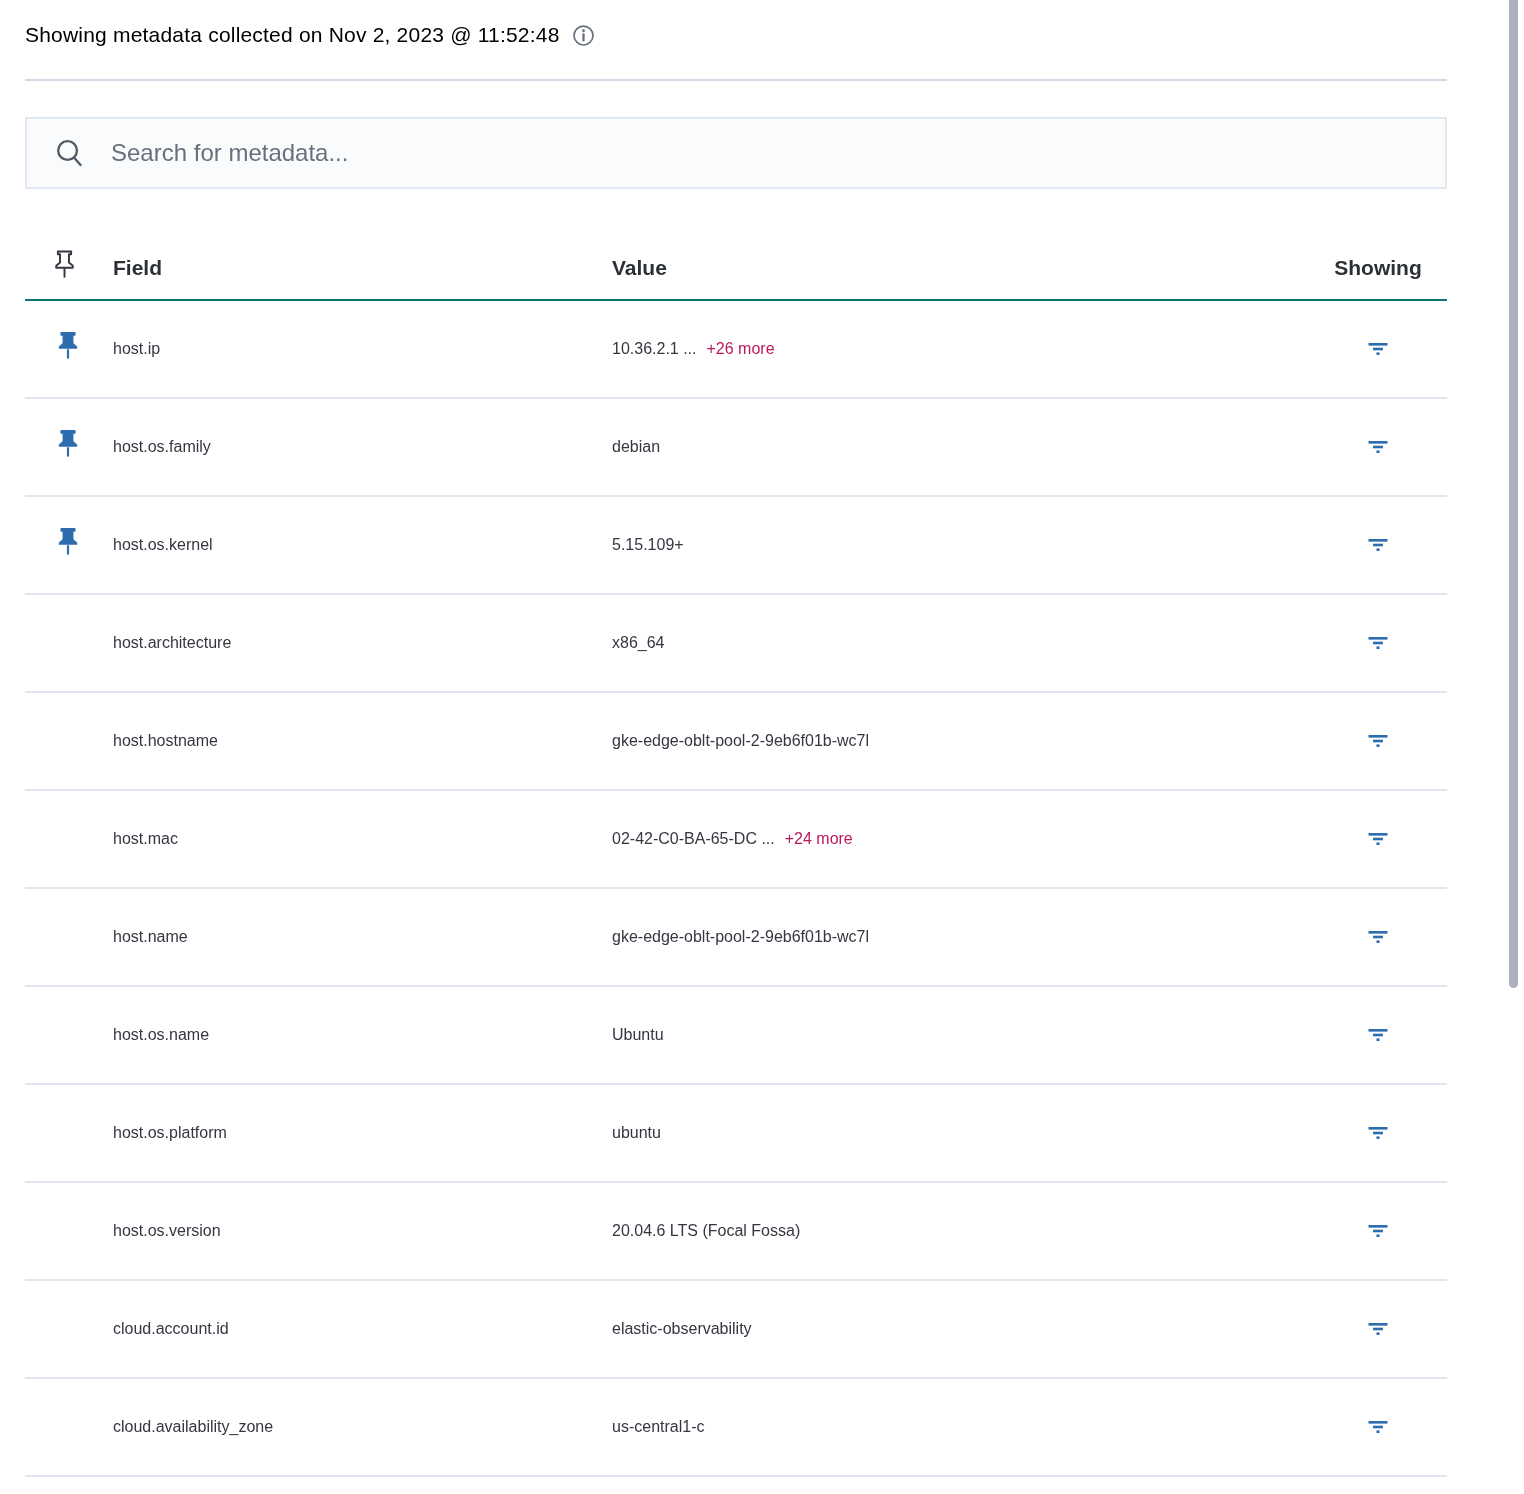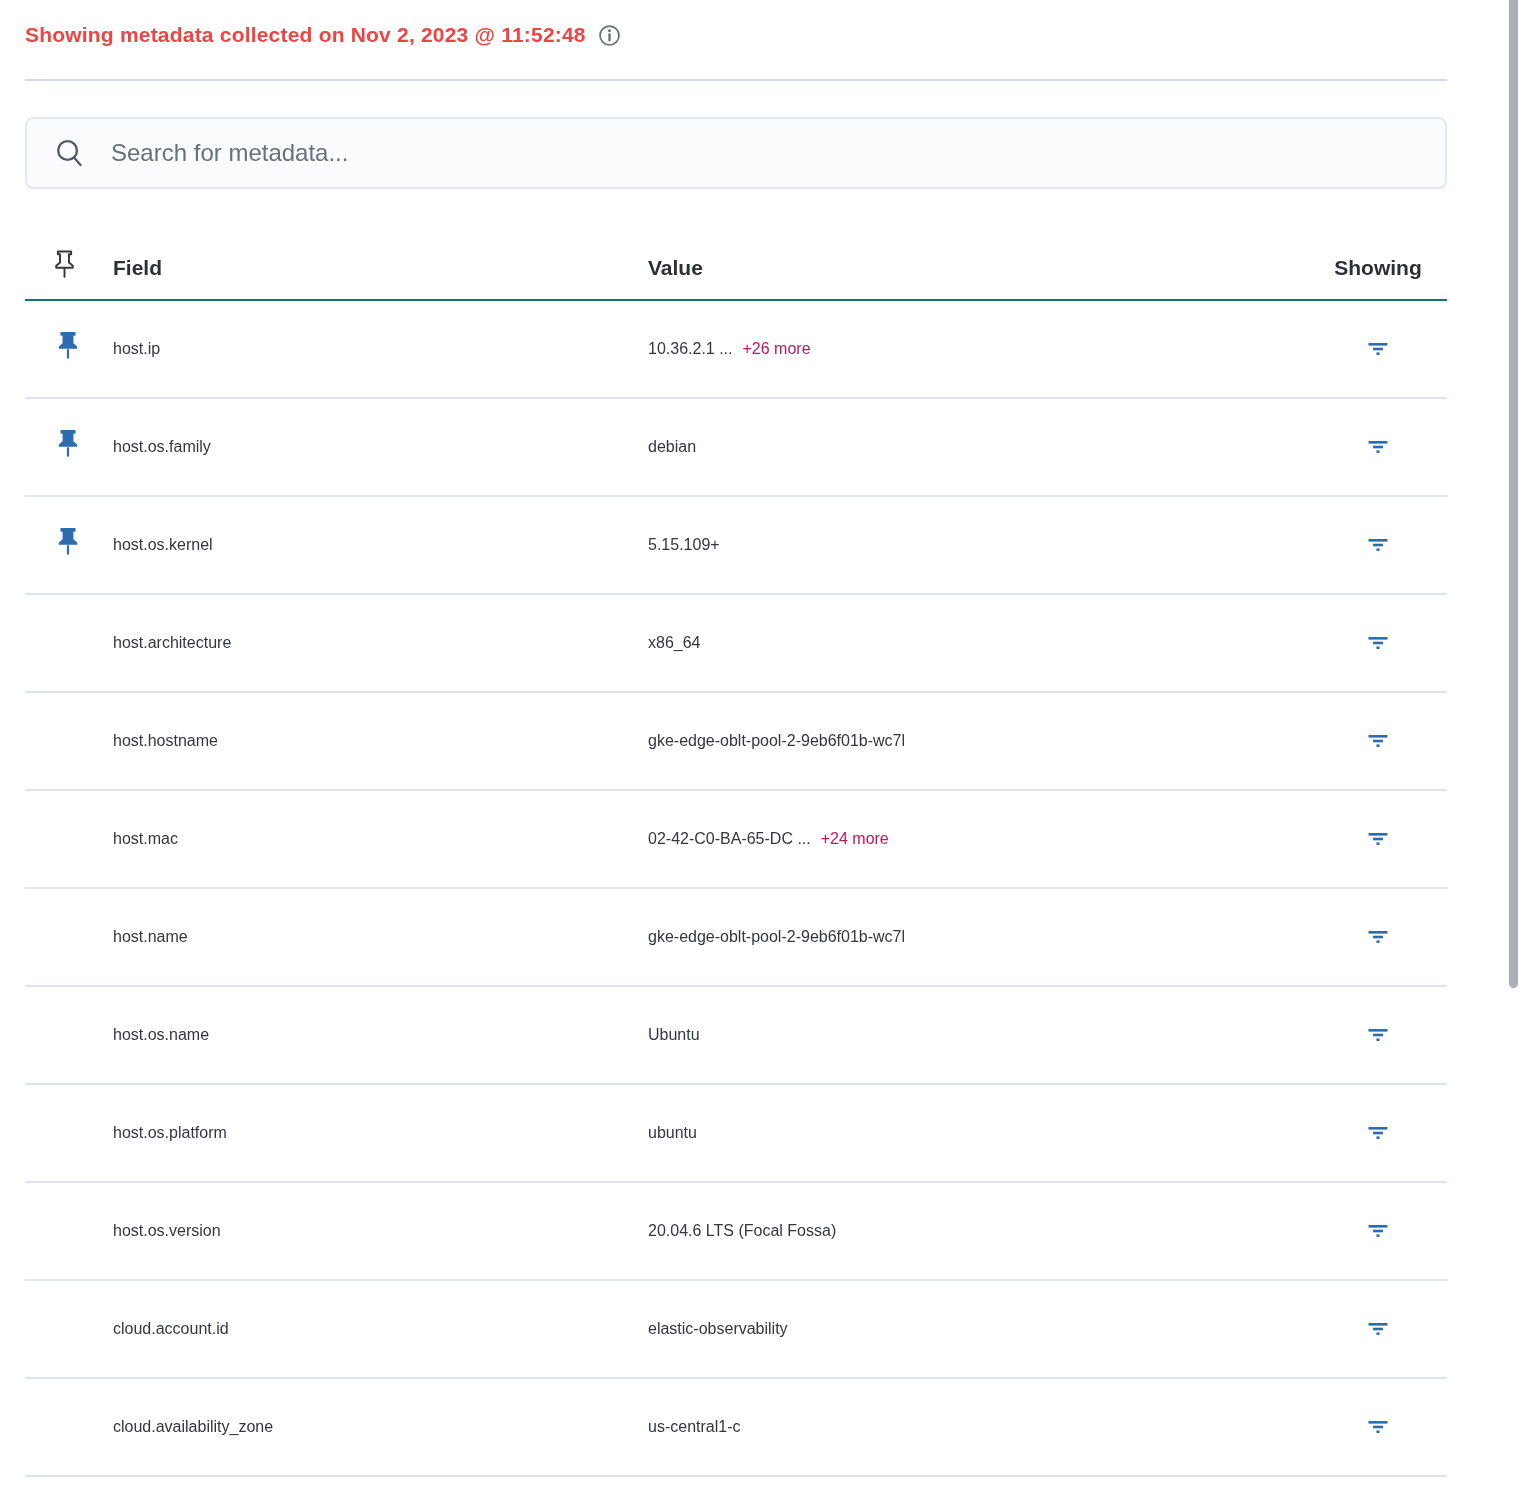--- a/index.html
+++ b/index.html
@@ -3,47 +3,47 @@
 <meta charset="utf-8">
 <style>
   * { margin:0; padding:0; box-sizing:border-box; }
   html,body { width:1524px; height:1494px; background:#fff; overflow:hidden; }
   body { font-family:"Liberation Sans", sans-serif; color:#343741; position:relative; }
 
   .content { position:absolute; left:25px; top:0; width:1422px; }
 
   
   .note-row { margin-top:22px; display:flex; align-items:center; gap:12px; }
-  .note-text { font-size:21px; color:#ef4444; letter-spacing:.2px;font-weight:bold; }
+  .note-text { font-size:21px; color:#000000; letter-spacing:.2px; }
   .note-row svg { flex:none; margin-top:2px; }
 
   .top-divider { margin-top:32px; border:none; border-top:2px solid #d3dae6; }
 
   
   .search-box {
     margin-top:36px; height:72px; width:100%;
-    background:#fafbfd; border:2px solid #e2e8f2; border-radius:8px;
+    background:#fafbfd; border:2px solid #e2e8f2; border-radius:0;
     display:flex; align-items:center; padding:0 24px 0 28px; gap:26px;
   }
   .search-box svg { flex:none; }
   .search-input {
     flex:1; border:none; outline:none; background:transparent;
     font-family:"Liberation Sans", sans-serif; font-size:24px; color:#343741;
   }
   .search-input::placeholder { color:#69707d; opacity:1; }
 
   
   .table-header {
     margin-top:48px; height:64px; display:flex; align-items:center;
     border-bottom:2px solid #0f766e;
     font-weight:700; font-size:21px; color:#2b2f36;
   }
   .col-pin   { width:88px; padding-left:28px; display:flex; align-items:center; }
   .col-field { width:499px; }
-  .col-value { flex:1; display:flex; align-items:baseline; gap:10px;margin-left:36px; }
+  .col-value { flex:1; display:flex; align-items:baseline; gap:10px; }
   .col-actions { width:138px; display:flex; justify-content:center; }
   .table-header .col-actions { justify-content:center; }
 
   .row {
     height:98px; display:flex; align-items:center;
     border-bottom:2px solid #e0e6f0;
     font-size:16px; color:#343741;
   }
   .pin-btn { display:flex; align-items:center; justify-content:center; width:30px; height:44px; cursor:pointer; }
   .more-link { color:#be185d; text-decoration:none; cursor:pointer; white-space:nowrap; }

